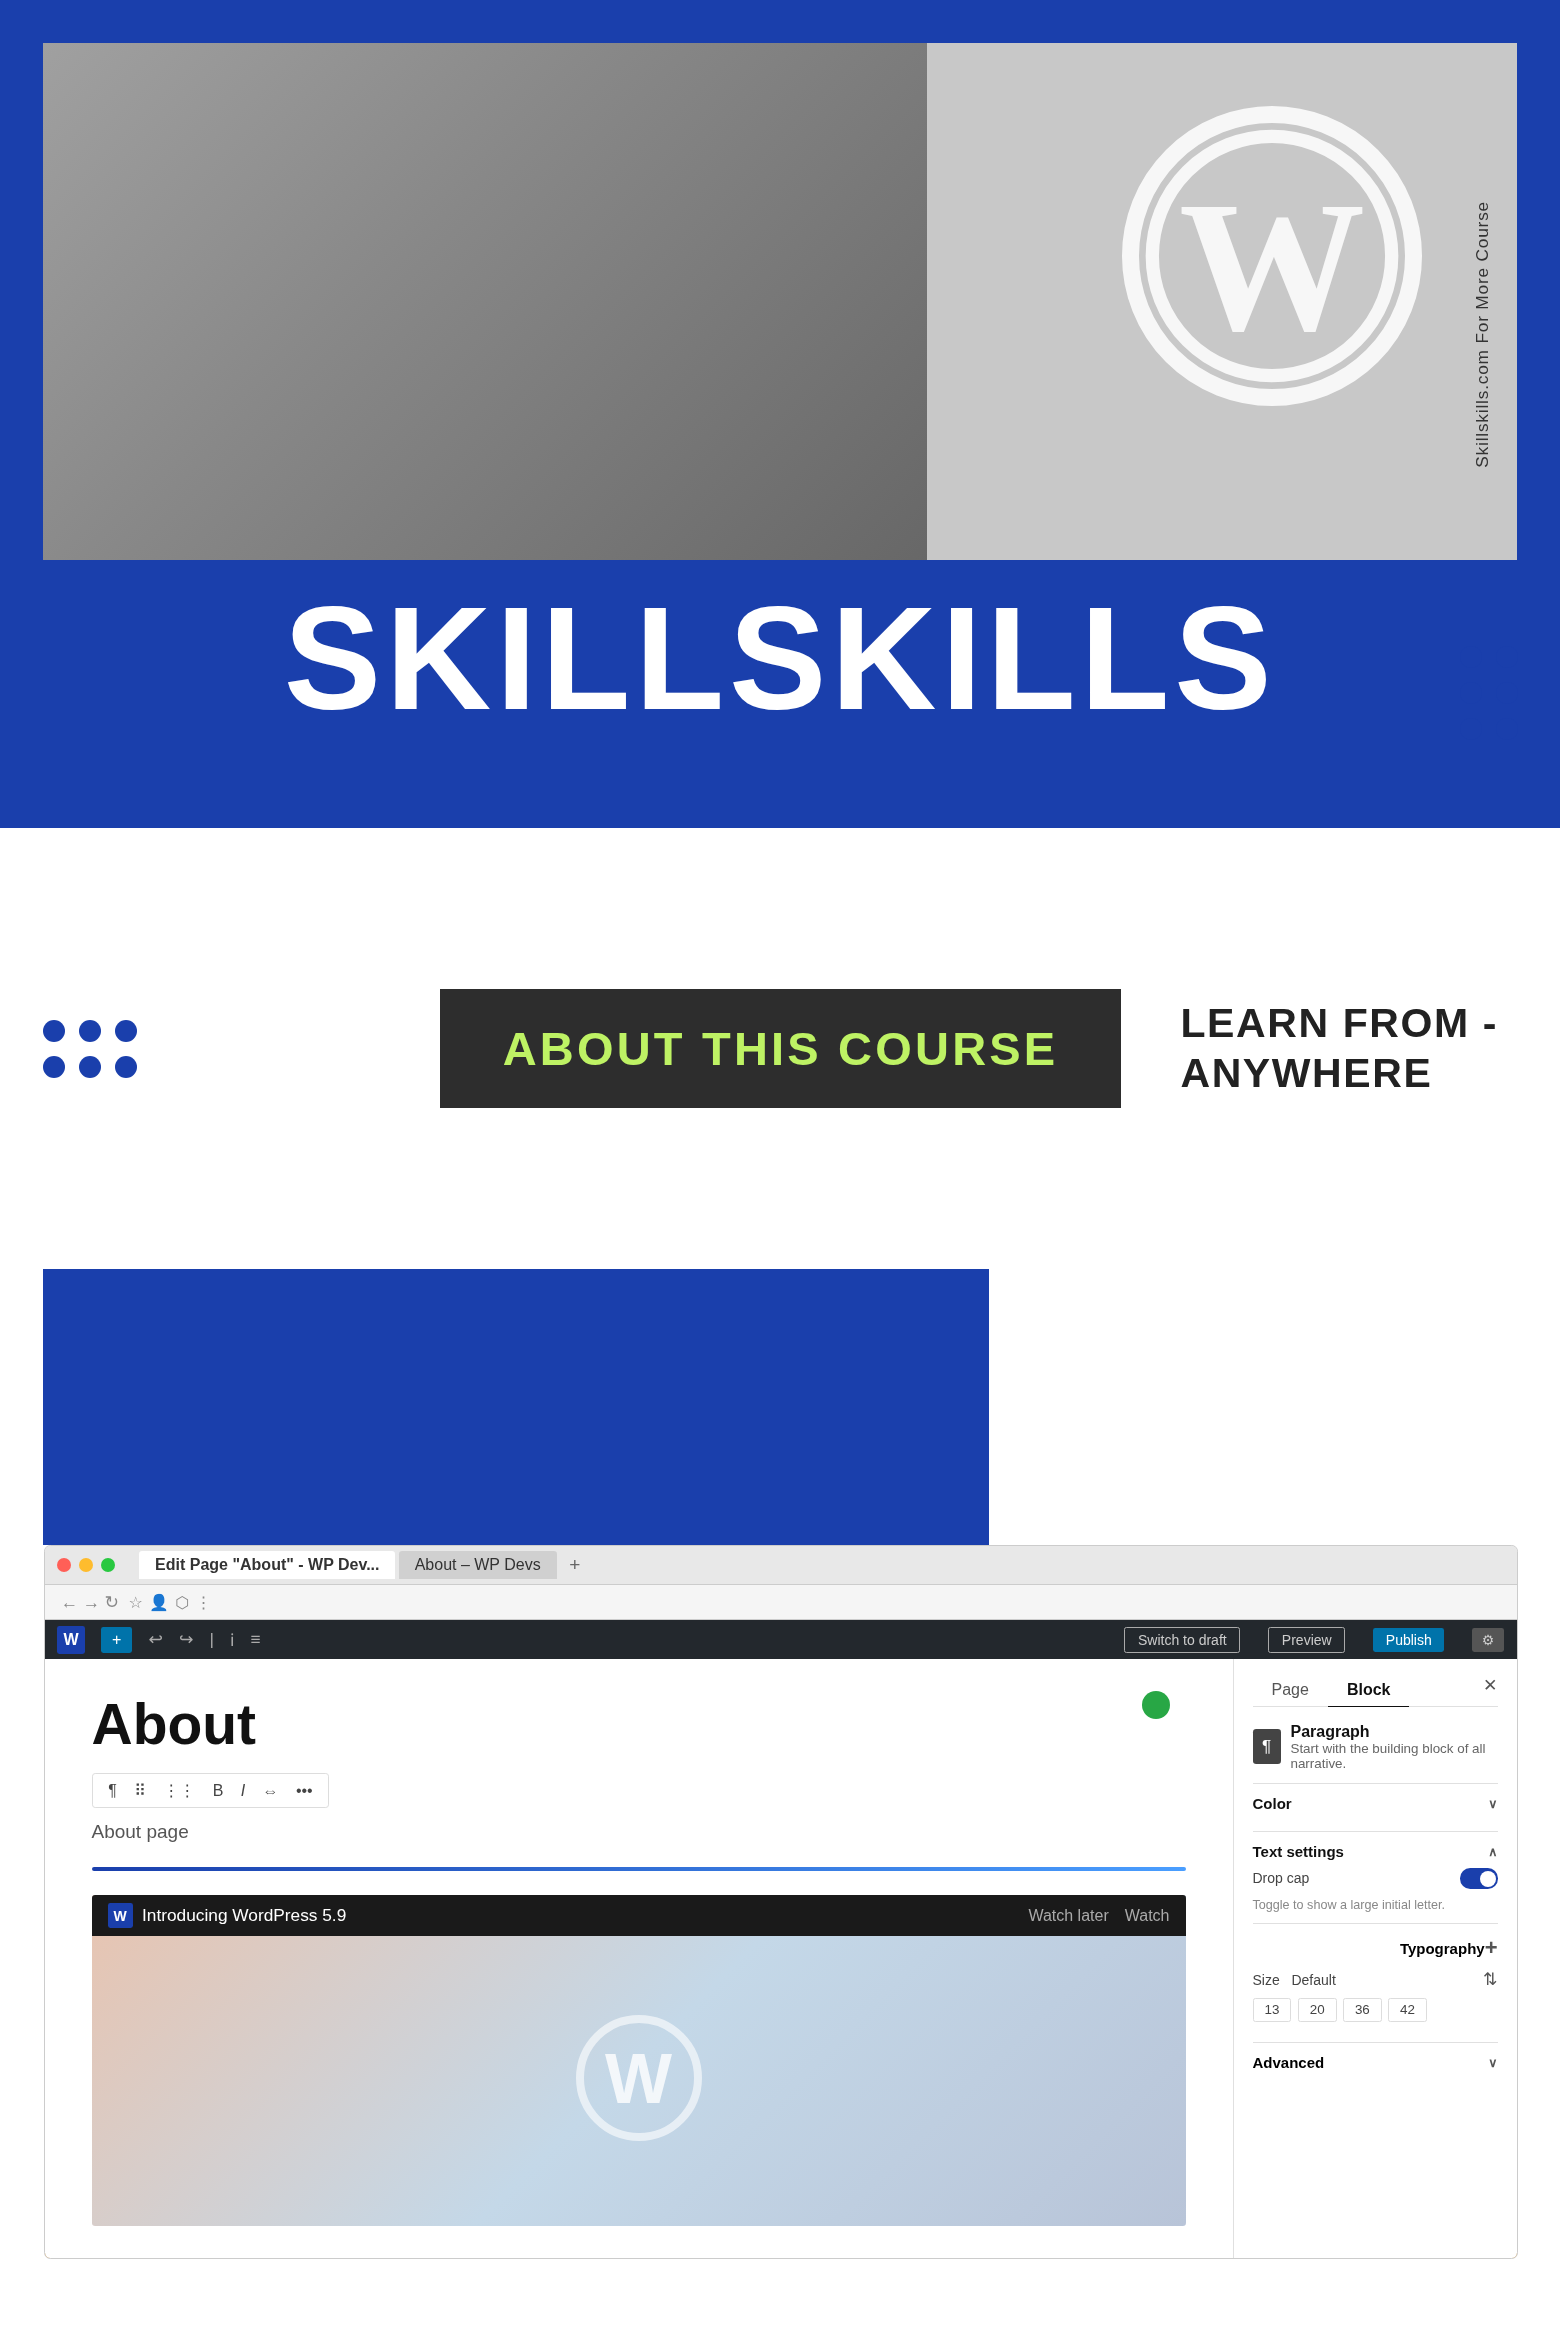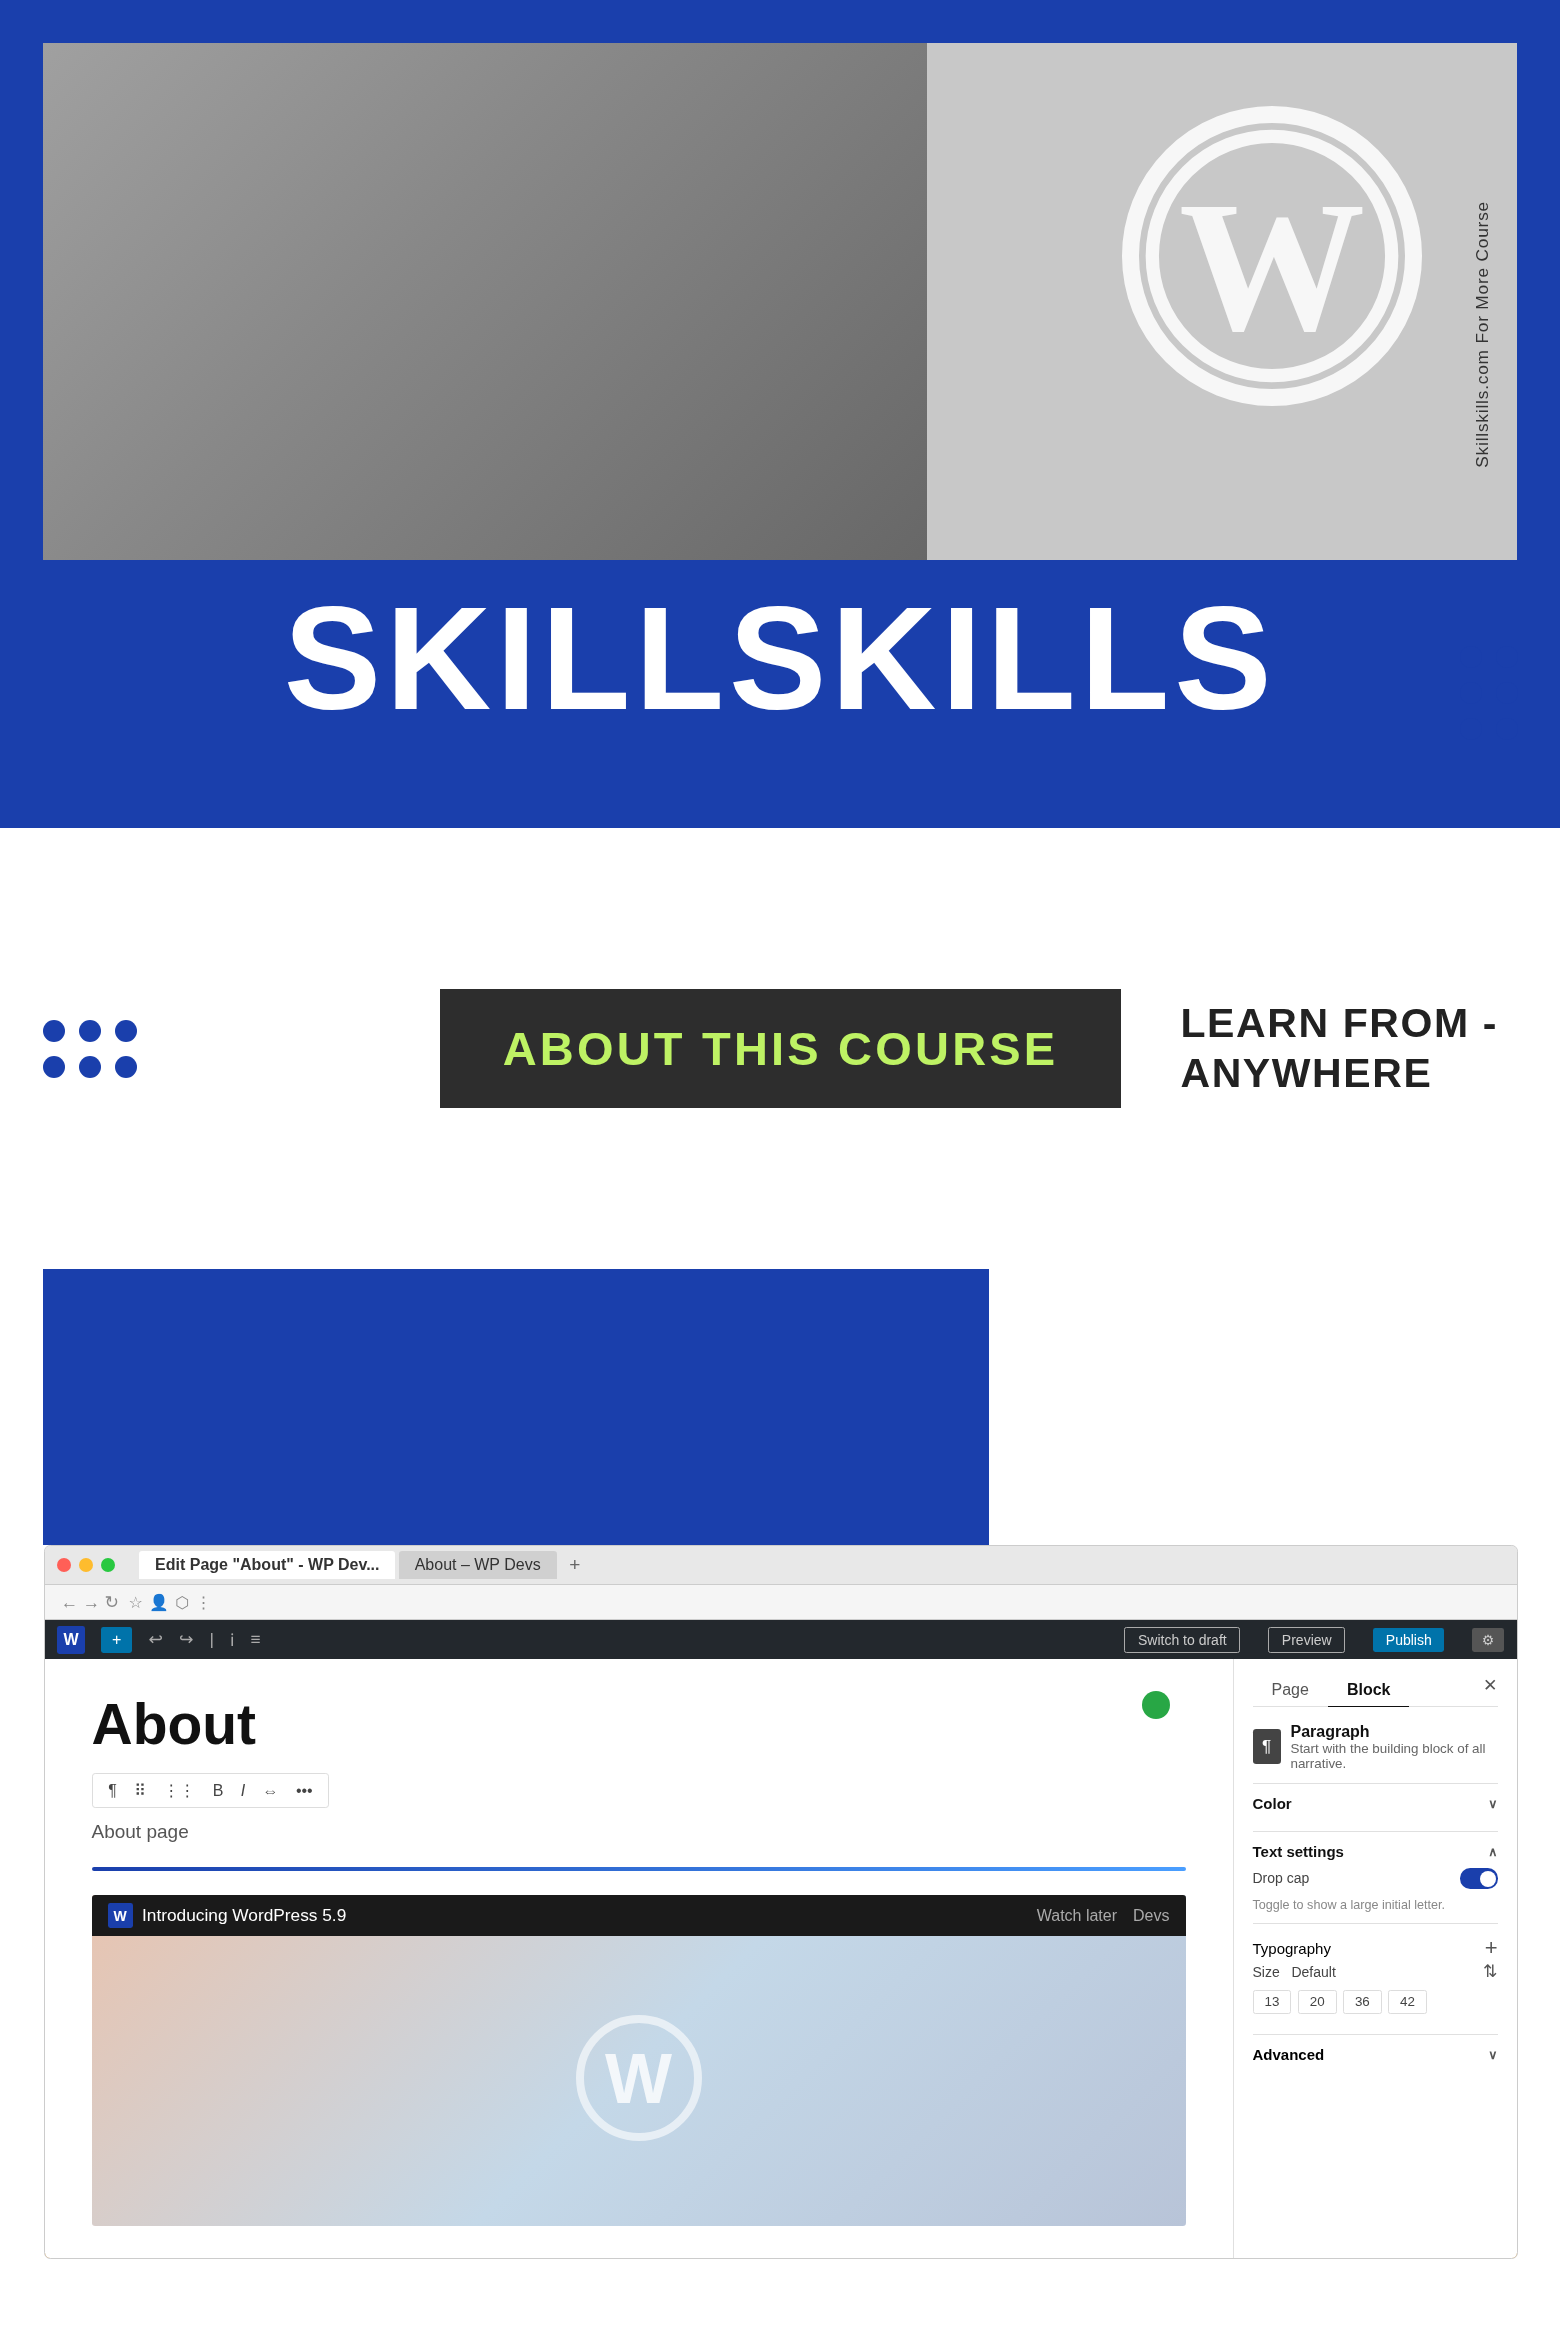--- a/index.html
+++ b/index.html
@@ -583,23 +583,24 @@
       border-radius: 2.4px;
       padding: 3.2px 11px;
       font-size: 13.4px;
       color: #444;
       cursor: pointer;
     }
 
     .sidebar-typography-header {
       display: flex;
       align-items: center;
-      justify-content: space-between;
+      justify-content: flex-end;
       font-size: 15px;
-      font-weight: 400;
+      font-weight: 700;
+      margin-bottom: 8px;
     }
     .sidebar-add-btn {
       font-size: 22px;
       color: #555;
       cursor: pointer;
     }
 
     .sidebar-advanced-header {
       display: flex;
       align-items: center;
@@ -747,21 +748,21 @@
         <p class="editor-subtitle">About page</p>
 
         <div class="editor-divider"></div>
 
         <div class="video-block">
           <div class="video-header">
             <div class="video-wp-logo">W</div>
             <span class="video-title-text">Introducing WordPress 5.9</span>
             <div class="video-actions">
               <span>Watch later</span>
-              <span>Devs</span>
+              <span>Watch</span>
             </div>
           </div>
           <div class="video-content">
             <div class="video-wp-big">W</div>
           </div>
         </div>
 
       </div>
 
       <div class="editor-sidebar">

